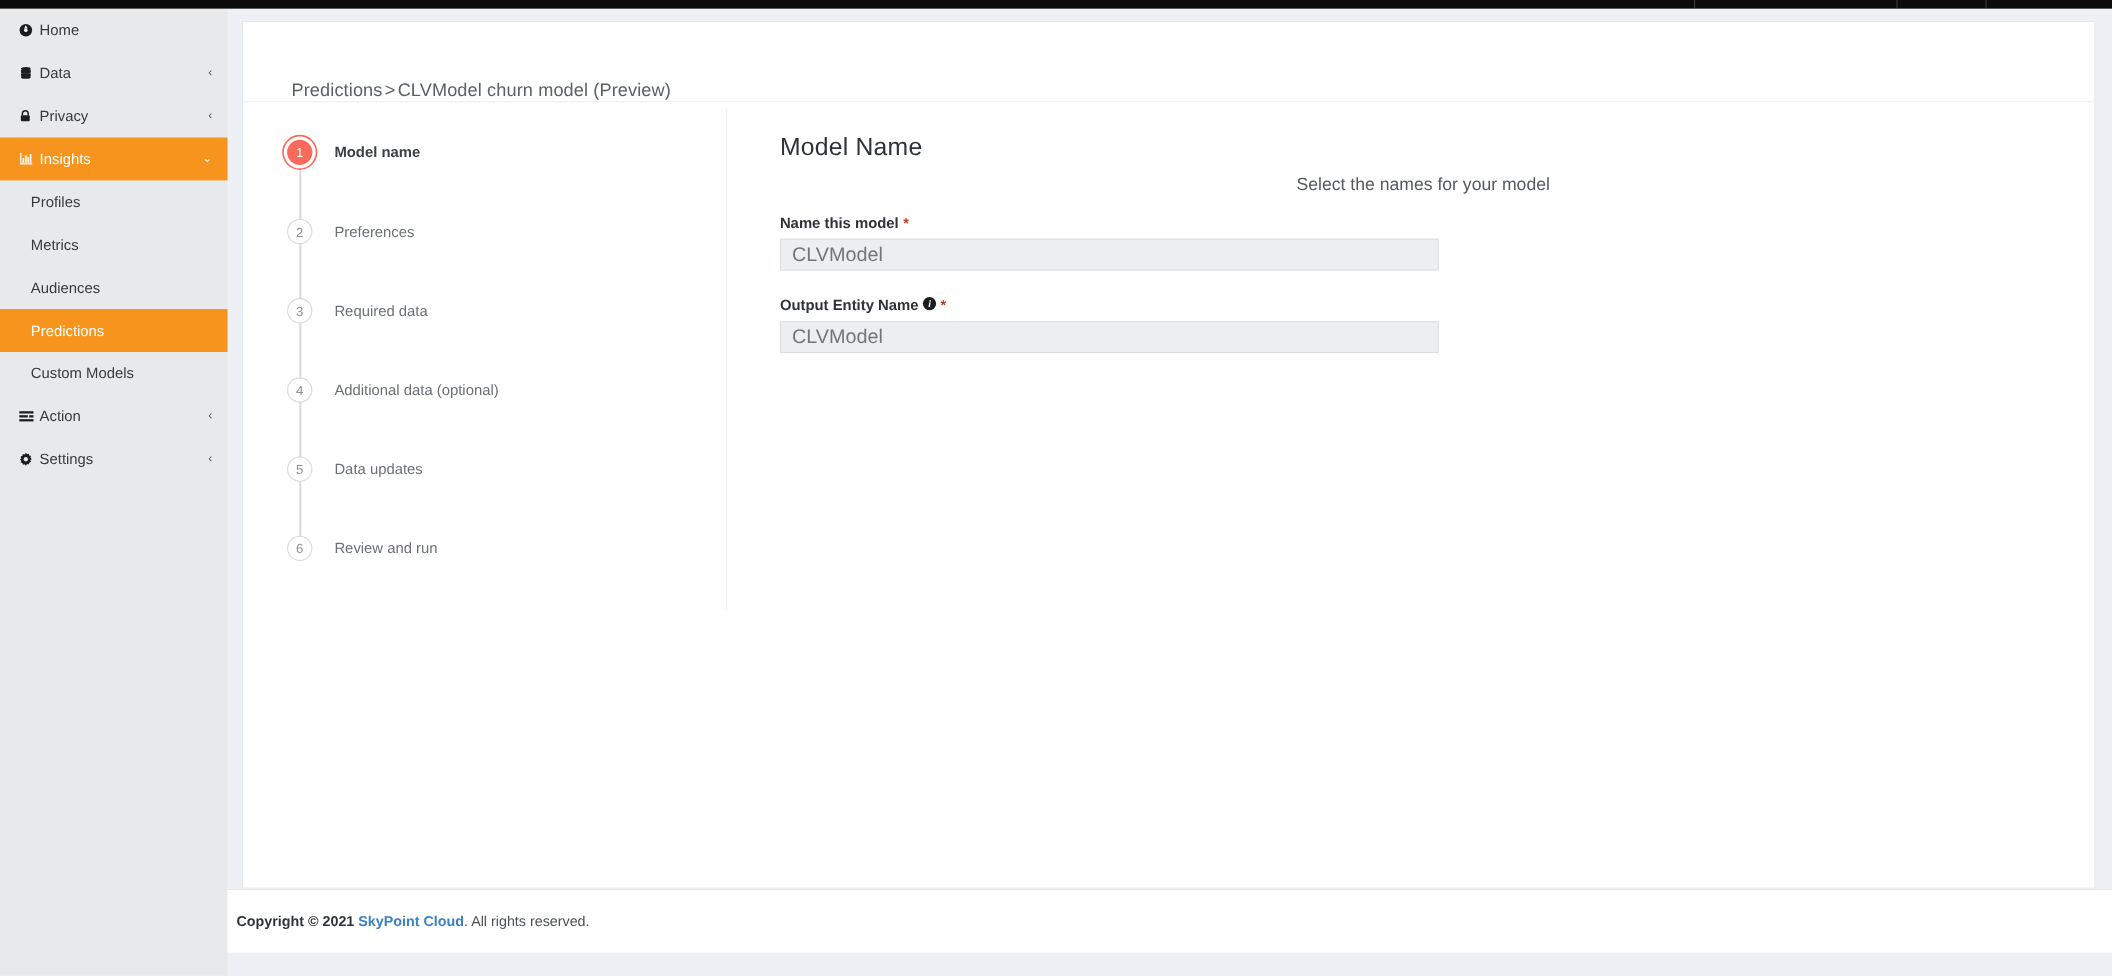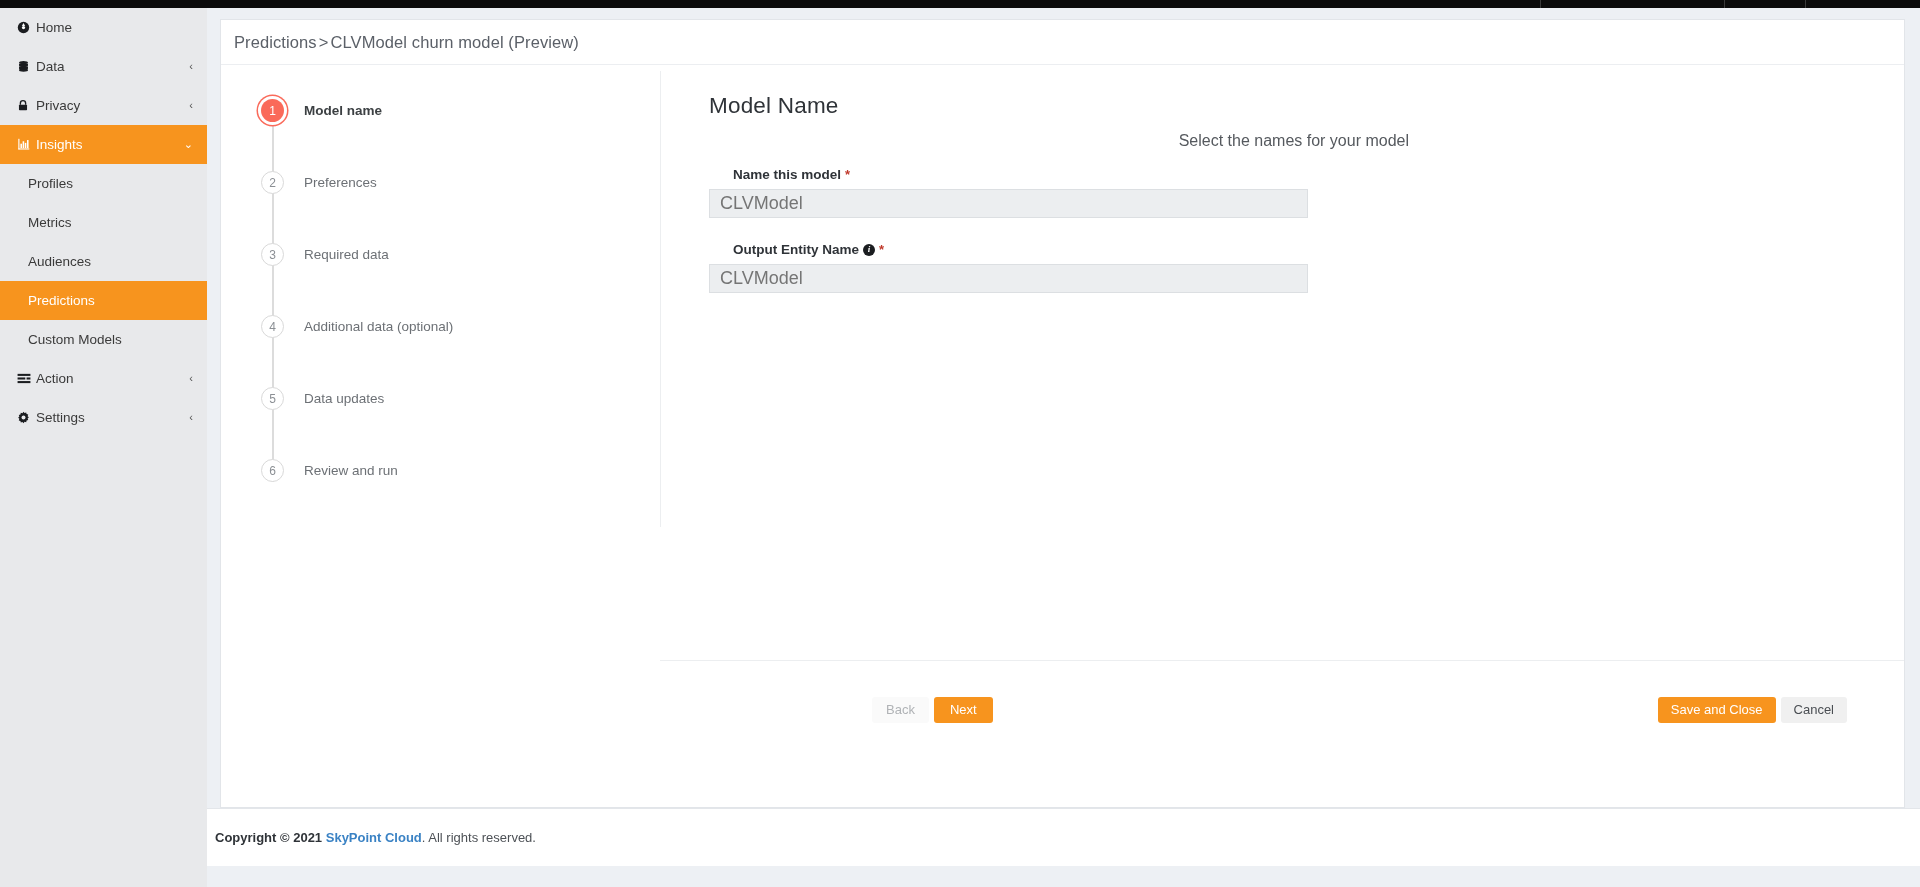--- a/index.html
+++ b/index.html
@@ -51,21 +51,21 @@
     position: absolute; top: 8px; left: 207px;
     width: 1713px; height: 879px; background: #edf0f4;
   }
   .card {
     position: absolute; top: 11px; left: 13px;
     width: 1685px; height: 789px;
     background: #ffffff; border: 1px solid #e2e5e9;
   }
   .card-header {
     height: 45px; border-bottom: 1px solid #eceef1;
-    display: flex; align-items: center; padding-left: 13px;
+    display: flex; align-items: flex-end; padding-left: 44px; margin-top: 28px;
   }
   .breadcrumb { font-size: 16.5px; color: #5b6068; letter-spacing: .1px; white-space: nowrap; }
   .breadcrumb .sep { padding: 0 2px; }
 
   .card-body { position: relative; height: 692px; }
 
   
   .stepper { position: absolute; top: 26px; left: 30px; width: 390px; }
   .step { position: relative; height: 72px; }
   .step .line {
@@ -98,21 +98,21 @@
 
   
   .panel { position: absolute; left: 488px; top: 28px; width: 700px; }
   .panel h1 {
     font-size: 22.5px; font-weight: normal; color: #2f3338;
     letter-spacing: .2px; margin-bottom: 13px;
   }
   .panel .sub { font-size: 16px; color: #55595e; margin-bottom: 17px; text-align: right; }
   .field-label {
     font-size: 13.5px; font-weight: bold; color: #2f3338;
-    margin-bottom: 7px; display: flex; align-items: center; gap: 4px; margin-left: 24px;
+    margin-bottom: 7px; display: flex; gap: 4px;
   }
   .req { color: #c0392b; font-size: 13px; }
   .info-dot {
     display: inline-flex; align-items: center; justify-content: center;
     width: 12px; height: 12px; border-radius: 50%;
     background: #1b1d20; color: #fff; font-size: 9px;
     font-family: "Liberation Serif", serif; font-weight: bold;
     line-height: 1; font-style: italic;
   }
   .text-input {
@@ -318,30 +318,20 @@
           <div class="field-gap"></div>
 
           <div class="field-label">
             <span>Output Entity Name</span>
             <span class="info-dot">i</span>
             <span class="req">*</span>
           </div>
           <input class="text-input" type="text" placeholder="CLVModel" style="">
         </div>
 
-        <div class="actionbar">
-          <div class="left-btns">
-            <button class="btn btn-back">Back</button>
-            <button class="btn btn-next">Next</button>
-          </div>
-          <div class="right-btns">
-            <button class="btn btn-save">Save and Close</button>
-            <button class="btn btn-cancel">Cancel</button>
-          </div>
-        </div>
 
       </div>
     </div>
 
     <div class="pagefooter">
       <div class="copy">
         <b>Copyright © 2021</b>
         <span class="brand">SkyPoint Cloud</span><span>. All rights reserved.</span>
       </div>
     </div>

